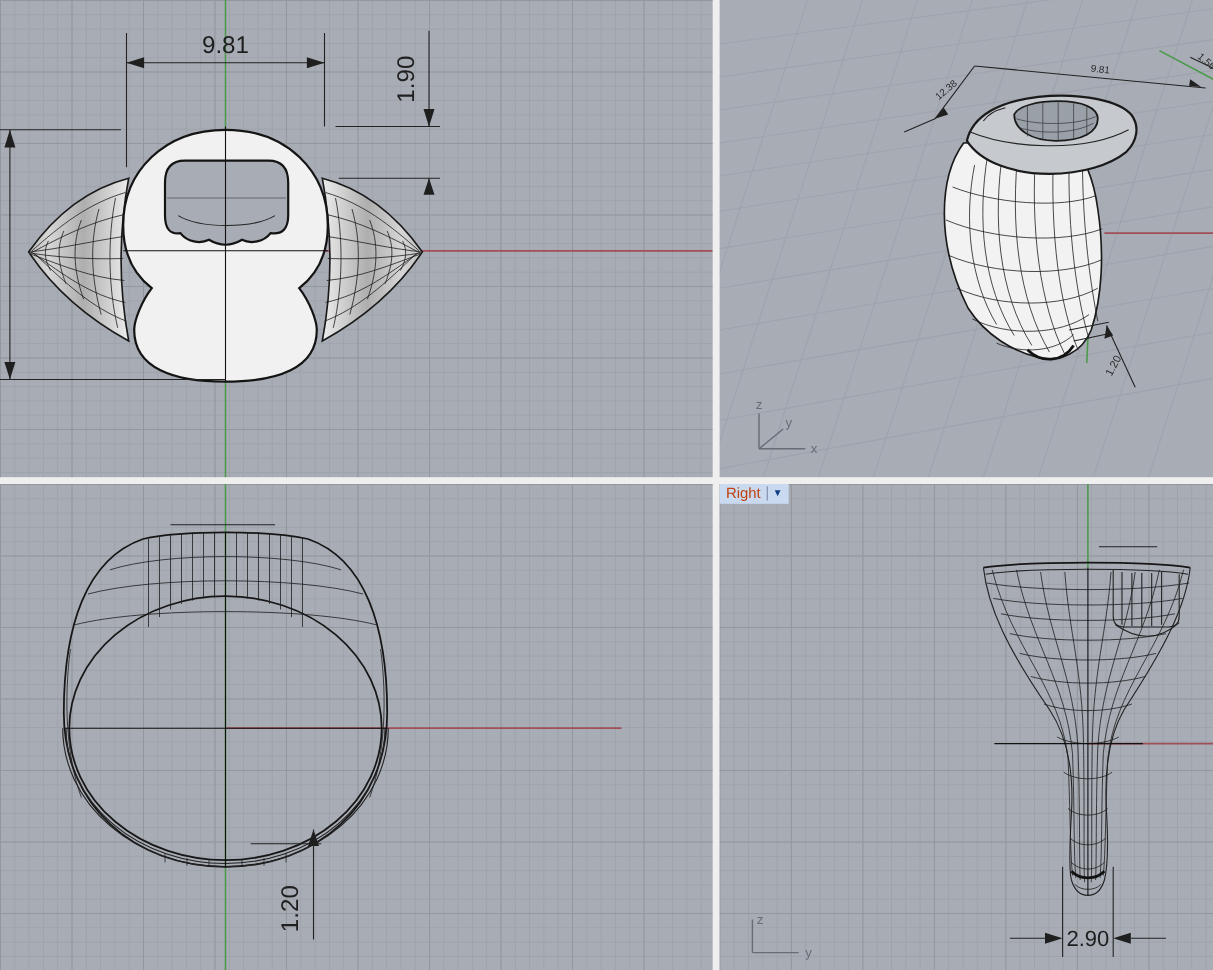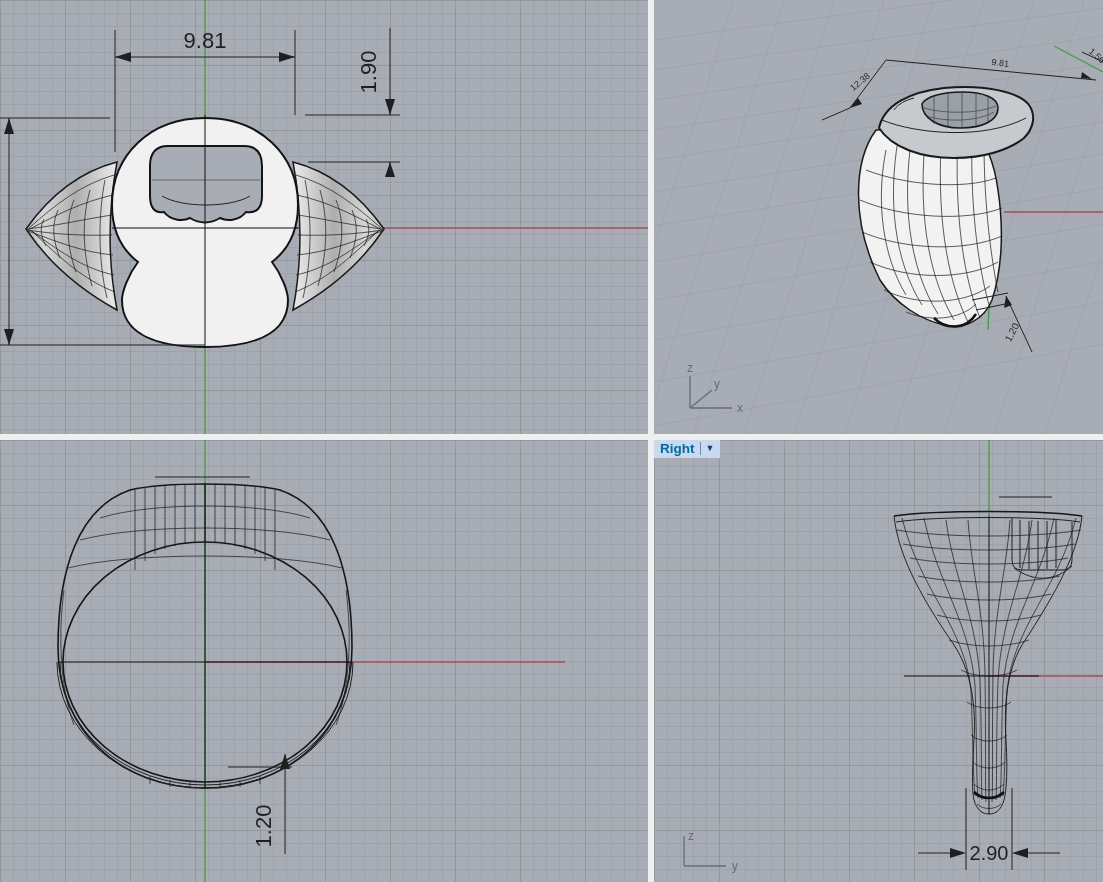--- a/index.html
+++ b/index.html
@@ -24,21 +24,21 @@
   svg text{font-family:"Liberation Sans",sans-serif;fill:#1f1f1f;}
   .dimtxt{font-size:22px;}
   .dimtxt-sm{font-size:20px;}
   .dimtxt-p{font-size:9px;fill:#2a2a2a;}
   .axis-label{font-size:12px;fill:#676c75;}
   .thin{stroke:#222;stroke-width:1;fill:none;}
   .mesh{stroke:#1c1c1c;stroke-width:0.8;fill:none;opacity:0.9;}
   .arrow{fill:#1f1f1f;stroke:none;}
   #vp-title{position:absolute;left:0;top:0;display:inline-flex;align-items:center;gap:5px;
     padding:1px 6px 2px 6px;background:#c9daf0;cursor:pointer;}
-  #vp-title .t{font-weight:bold;font-size:13.5px;color:#0369a1;}
+  #vp-title .t{font-weight:normal;font-size:13.5px;color:#c2410c;}
   #vp-title .sep{width:1px;height:13px;background:#7d8aa6;}
   #vp-title .arr{font-size:9px;color:#123c86;line-height:1;}
 </style>
 </head>
 <body>
 
 <div id="canvas">
 
   <div id="vp-top" class="vp gridded">
     <svg width="648" height="434" viewBox="0 0 648 434">

